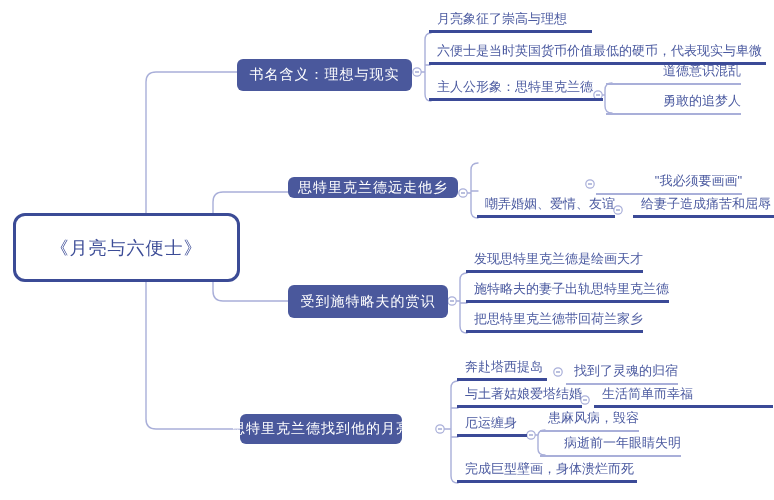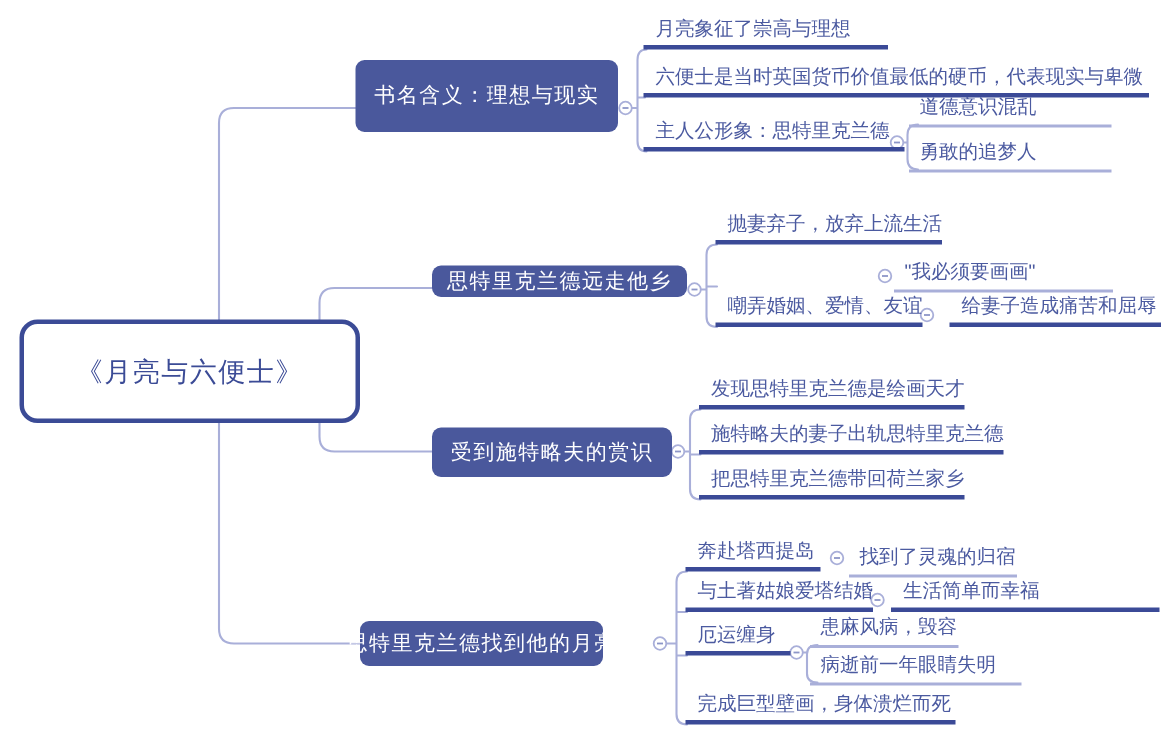--- a/index.html
+++ b/index.html
@@ -22,21 +22,21 @@
     position:absolute; background:#4a589c; color:#ffffff;
     border-radius:6px; font-size:14px; letter-spacing:1px;
     display:flex; align-items:center; justify-content:center;
     white-space:nowrap; cursor:default;
   }
   .leaf {
     position:absolute; font-size:13px; color:#4b5aa0; line-height:17px;
     padding:0 0 3px 8px; white-space:nowrap; cursor:default;
   }
   .leaf.dark  { border-bottom:3px solid #3b4a97; }
-  .leaf.light { border-bottom:2px solid #a9afd9; padding-bottom:4px; padding-left:7px; }
+  .leaf.light { border-bottom:2px solid #a9afd9; padding-bottom:4px; padding-left:7px;text-align:right; }
 </style>
 </head>
 <body>
 
 <div class="stage">
 
   <svg class="wires" width="774" height="500" viewBox="0 0 774 500">
     <g fill="none" stroke="#a9afd9" stroke-width="1.4" stroke-linecap="round">
 
       <path d="M146,213 V82 Q146,72 156,72 H237"></path>
@@ -96,32 +96,31 @@
       </g>
       <g>
         <circle cx="531" cy="435" r="4.2" fill="#ffffff" stroke="#a9afd9" stroke-width="1.2"></circle>
         <line x1="529" y1="435" x2="533" y2="435" stroke="#8d96c8" stroke-width="1.2"></line>
       </g>
     </g>
   </svg>
 
   <div class="root-node">《月亮与六便士》</div>
 
-  <div class="branch" style="left:237px;top:40px;width:175px;height:48px;">书名含义：理想与现实</div>
+  <div class="branch" style="left:237px;top:59px;width:175px;height:32px;">书名含义：理想与现实</div>
   <div class="branch" style="left:288px;top:177px;width:170px;height:21px;">思特里克兰德远走他乡</div>
   <div class="branch" style="left:288px;top:285px;width:160px;height:33px;">受到施特略夫的赏识</div>
   <div class="branch" style="left:240px;top:414px;width:162px;height:30px;">思特里克兰德找到他的月亮</div>
 
   <div class="leaf dark" style="left:429px;top:10px;min-width:163px;">月亮象征了崇高与理想</div>
   <div class="leaf dark" style="left:429px;top:42px;min-width:337px;">六便士是当时英国货币价值最低的硬币，代表现实与卑微</div>
   <div class="leaf dark" style="left:429px;top:78px;min-width:174px;">主人公形象：思特里克兰德</div>
   <div class="leaf light" style="left:606px;top:62px;min-width:135px;">道德意识混乱</div>
   <div class="leaf light" style="left:606px;top:92px;min-width:135px;">勇敢的追梦人</div>
 
-  <div class="leaf dark" style="left:477px;top:140px;min-width:150px;">抛妻弃子，放弃上流生活</div>
   <div class="leaf light" style="left:596px;top:172px;min-width:146px;">"我必须要画画"</div>
   <div class="leaf dark" style="left:477px;top:195px;min-width:135px;">嘲弄婚姻、爱情、友谊</div>
   <div class="leaf dark" style="left:633px;top:195px;min-width:141px;">给妻子造成痛苦和屈辱</div>
 
   <div class="leaf dark" style="left:466px;top:250px;min-width:169px;">发现思特里克兰德是绘画天才</div>
   <div class="leaf dark" style="left:466px;top:280px;min-width:187px;">施特略夫的妻子出轨思特里克兰德</div>
   <div class="leaf dark" style="left:466px;top:310px;min-width:169px;">把思特里克兰德带回荷兰家乡</div>
 
   <div class="leaf dark" style="left:457px;top:358px;min-width:90px;">奔赴塔西提岛</div>
   <div class="leaf light" style="left:566px;top:362px;min-width:112px;">找到了灵魂的归宿</div>

